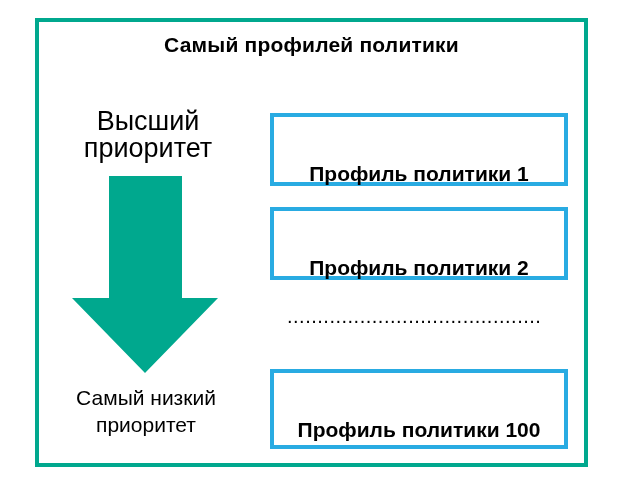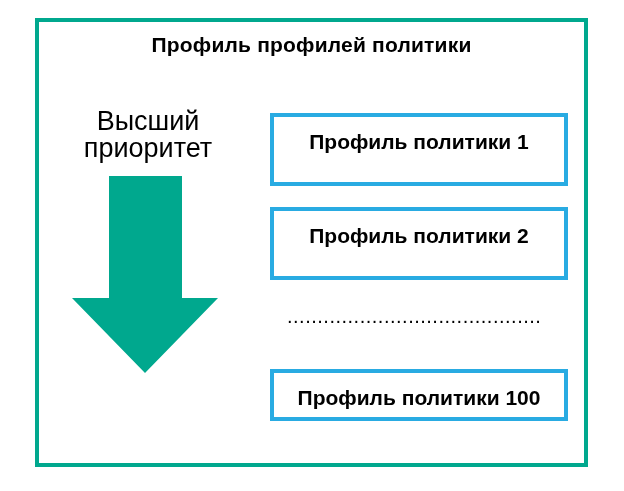--- a/index.html
+++ b/index.html
@@ -67,55 +67,57 @@
     position: absolute;
     left: 270px;
     width: 298px;
     border: 4px solid var(--profile-border, #29ABE2);
     box-sizing: border-box;
     background: #ffffff;
     text-align: center;
   }
   .profile-box .profile-label {
     display: block;
-    padding-top: 13px;
+    padding-top: 25px;
     font-size: 21px;
     font-weight: bold;
     line-height: 23px;
+    margin-top: 20px;
   }
   .box-1 { top: 113px; height: 73px; }
   .box-2 { top: 207px; height: 73px; }
-  .box-3 { top: 369px; height: 52px; }
+  .box-3 { top: 369px; height: 80px; }
   .dots {
     position: absolute;
     left: 287px;
     top: 306px;
     width: 252px;
     height: 22px;
     font-size: 20px;
     line-height: 20px;
     white-space: nowrap;
     overflow: hidden;
     letter-spacing: 0.5px;
   }
 </style>
 </head>
 <body>
 
 <div class="canvas">
   <div class="frame"></div>
 
-  <div class="title">Профиль профилей политики</div>
+  <div class="title">Самый профилей политики</div>
 
   <div class="label-high">Высший приоритет</div>
 
   <svg class="arrow" viewBox="0 0 146 197" aria-hidden="true">
     <polygon points="37,0 110,0 110,122 146,122 73,197 0,122 37,122" fill="currentColor"></polygon>
   </svg>
 
+  <div class="label-low">Самый низкий приоритет</div>
 
   <div class="profile-box box-1">
     <span class="profile-label">Профиль политики 1</span>
   </div>
 
   <div class="profile-box box-2">
     <span class="profile-label">Профиль политики 2</span>
   </div>
 
   <div class="dots">............................................</div>

